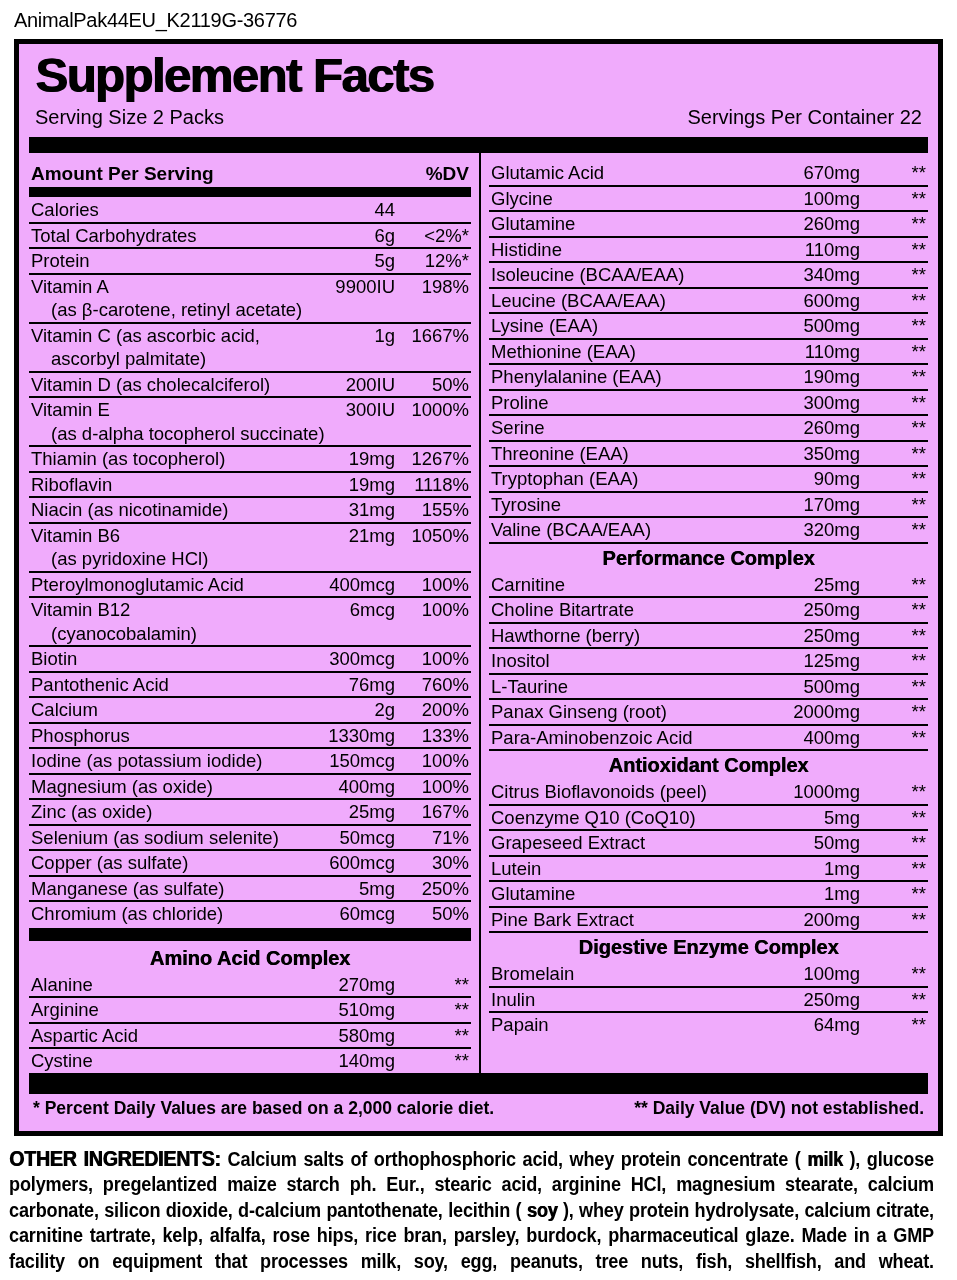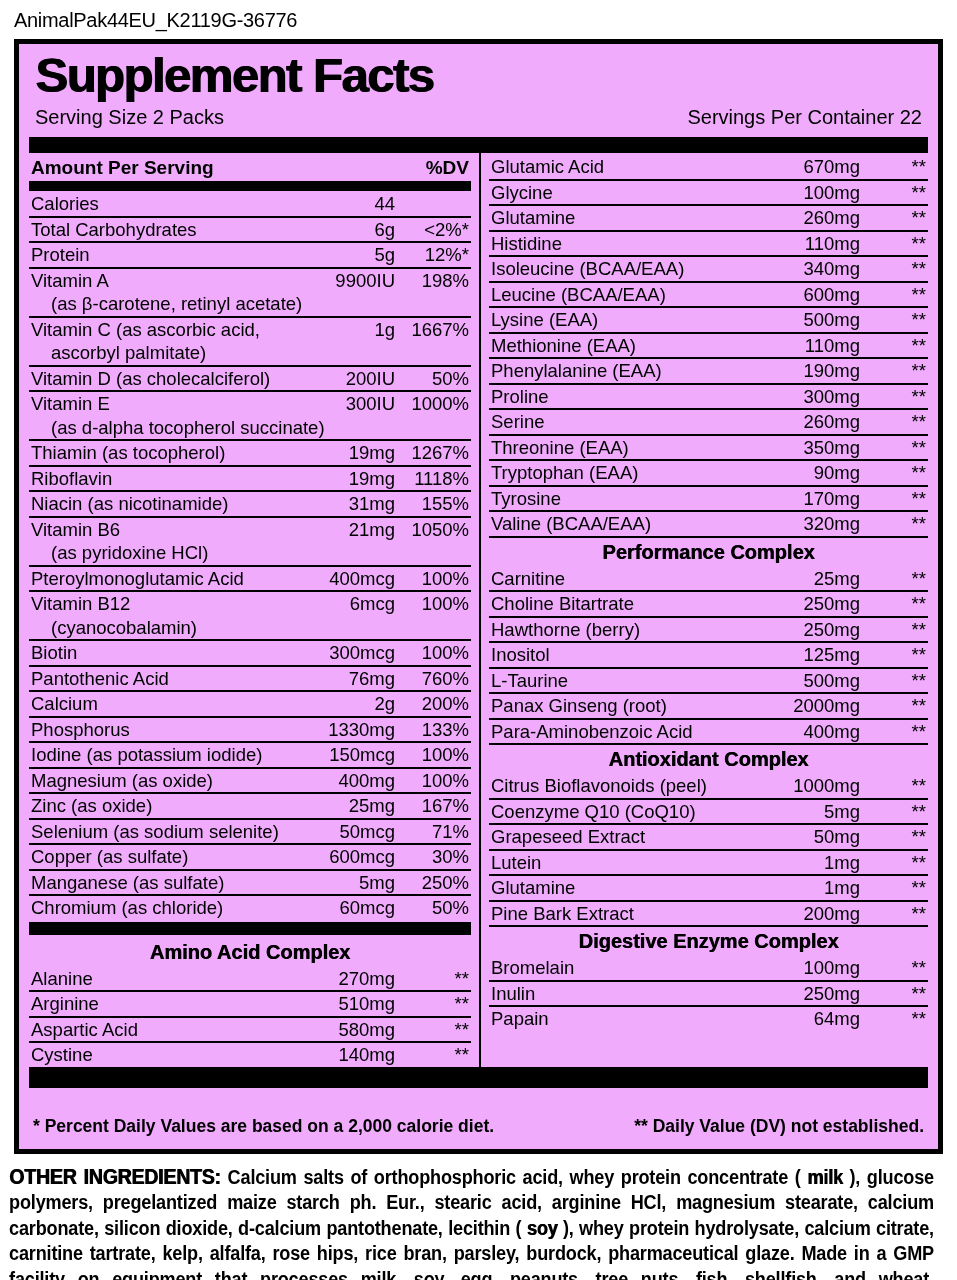--- a/index.html
+++ b/index.html
@@ -14,21 +14,21 @@
                  text-shadow:1.2px 0 0 #000; padding:5px 0 2px 6px; line-height:52px; }
 
   .serving-row { display:flex; justify-content:space-between; font-size:20px;
                  padding:3px 6px 8px 6px; }
 
   .bar { background:#000; }
   .bar.top { height:16px; }
   .bar.bottom { height:21px; }
 
   .cols { display:flex; }
-  .col { padding-top:2px; }
+  .col { padding-top:8px; }
   .col.left  { width:452px; border-right:2px solid #000; padding-right:8px; }
   .col.right { flex:1; padding-left:8px; }
 
   .col-head { display:flex; justify-content:space-between; align-items:baseline;
               font-weight:bold; font-size:19px; line-height:24px; padding:1px 2px; }
   .hdr-bar { height:10px; background:#000; margin-bottom:1px; }
 
   .row { padding:0 2px; }
   .rows .row + .row { border-top:2px solid #000; }
   .row-main { display:flex; align-items:baseline; }
@@ -42,21 +42,21 @@
   .col.right .dv  { width:66px; }
   .sub { padding-left:20px; }
 
   .mid-bar { height:13px; background:#000; margin:2px 0 3px 0; }
 
   .sec-head { font-weight:bold; font-size:20px; line-height:27px; padding:1px 2px;
               text-shadow:0.5px 0 0 #000;text-align:center; }
   .col.right .sec-head { border-top:2px solid #000; }
 
   .footnote-row { display:flex; justify-content:space-between; font-weight:bold;
-                  font-size:17.5px; padding:28px 4px 12px 4px; }
+                  font-size:17.5px; padding:4px 4px 12px 4px; }
 
   .ingredients { margin-top:11px; padding:0 10px; width:1042px;
                  transform:scaleX(0.905); transform-origin:0 0;
                  font-weight:bold; font-size:20px; line-height:25.5px;
                  letter-spacing:-0.2px; text-align:justify; text-align-last:justify; }
   .seg-label { text-shadow:0.9px 0 0 #000; font-size:21.5px; }
   .seg-heavy { text-shadow:0.7px 0 0 #000; }
   .seg-normal { }
 </style>
 </head>

